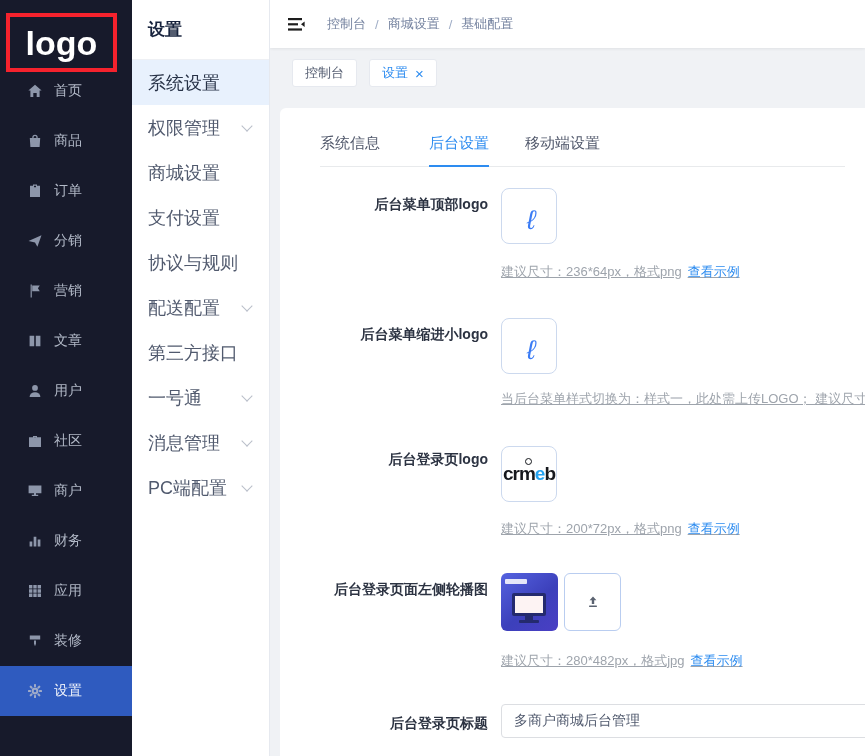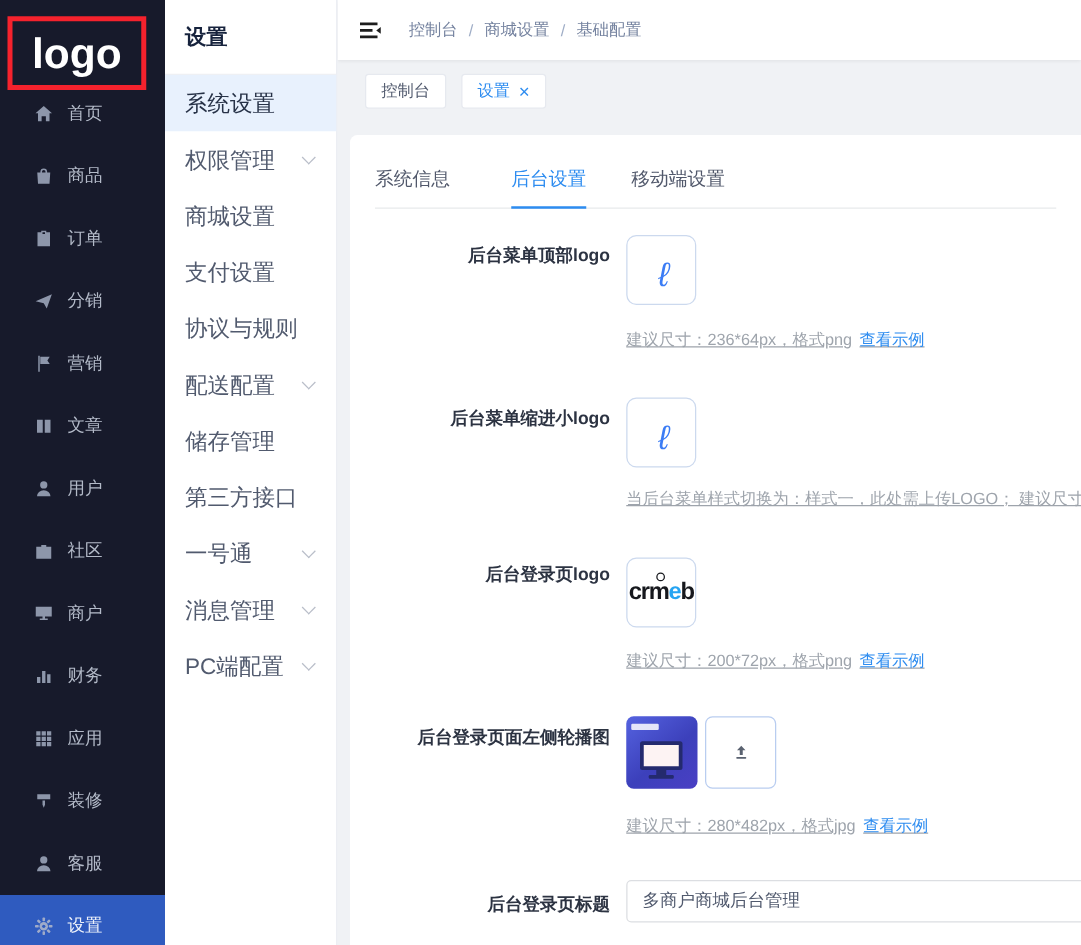--- a/index.html
+++ b/index.html
@@ -39,21 +39,21 @@
   .bc-sep{color:#9fadc6;}
   .bc-link{cursor:pointer;}
 
   .tagsbar{height:50px;display:flex;align-items:flex-start;padding:11px 0 0 22px;gap:12px;}
   .chip{height:26px;padding:0 12px;background:#fff;border:1px solid #e6e9ef;border-radius:3px;
     font-size:13px;color:#515a6e;display:flex;align-items:center;gap:7px;cursor:pointer;}
   .chip.active{color:#2d8cf0;}
   .chip .close{font-size:15px;line-height:1;color:#2d8cf0;cursor:pointer;}
 
   .card{position:absolute;left:10px;top:108px;right:0;bottom:0;background:#fff;
-    border-radius:6px 0 0 0;}
+    border-radius:6px 0 0 0;padding-left:20px;}
   .tabs{display:flex;gap:36px;margin:26px 20px 0 20px;border-bottom:1px solid #e8eaec;}
   .tab{font-size:15px;color:#51586b;padding-bottom:12px;cursor:pointer;}
   .tab.active{color:#2d8cf0;border-bottom:2px solid #2d8cf0;margin-bottom:-1px;margin-left:13px;}
 
   
   .f-label{position:absolute;left:0;width:208px;text-align:right;font-size:14px;
     font-weight:600;color:#2c3342;line-height:20px;}
   .f-hint{position:absolute;left:221px;font-size:13px;color:#9ea4ac;white-space:nowrap;text-decoration:underline;}
   .f-hint .link{color:#2d8cf0;margin-left:6px;cursor:pointer;}
   .imgbox{position:absolute;left:221px;width:56px;height:56px;background:#fff;
@@ -160,27 +160,20 @@
             <path d="M2 2h3.4v3.4H2zM6.3 2h3.4v3.4H6.3zM10.6 2H14v3.4h-3.4zM2 6.3h3.4v3.4H2zM6.3 6.3h3.4v3.4H6.3zM10.6 6.3H14v3.4h-3.4zM2 10.6h3.4V14H2zM6.3 10.6h3.4V14H6.3zM10.6 10.6H14V14h-3.4z"></path>
           </svg>
         <span>应用</span>
       </div>
       <div class="snav-item">
         <svg class="icon" viewBox="0 0 16 16">
             <path d="M2.8 2.4h10.4v4H2.8zM7 7.4h2v3.4l-1 2.4-1-2.4z"></path>
           </svg>
         <span>装修</span>
       </div>
-      <div class="snav-item">
-        <svg class="icon" viewBox="0 0 16 16">
-            <circle cx="8" cy="4.9" r="2.9"></circle>
-            <path d="M2.6 14a5.4 4.8 0 0110.8 0z"></path>
-          </svg>
-        <span>客服</span>
-      </div>
       <div class="snav-item active">
         <svg class="icon" viewBox="0 0 16 16">
           <g>
               <rect x="7" y="1" width="2" height="3" rx=".6"></rect>
               <rect x="7" y="12" width="2" height="3" rx=".6"></rect>
           <rect x="1" y="7" width="3" height="2" rx=".6"></rect>
               <rect x="12" y="7" width="3" height="2" rx=".6"></rect>
           <rect x="7" y="1" width="2" height="3" rx=".6" transform="rotate(45 8 8)"></rect>
           <rect x="7" y="12" width="2" height="3" rx=".6" transform="rotate(45 8 8)"></rect>
           <rect x="1" y="7" width="3" height="2" rx=".6" transform="rotate(45 8 8)"></rect>
@@ -195,21 +188,20 @@
   </div>
 
   <div class="submenu">
     <div class="submenu-title">设置</div>
     <div class="sm-item active"><span>系统设置</span></div>
     <div class="sm-item"><span>权限管理</span><span class="chev"></span></div>
     <div class="sm-item"><span>商城设置</span></div>
     <div class="sm-item"><span>支付设置</span></div>
     <div class="sm-item"><span>协议与规则</span></div>
     <div class="sm-item"><span>配送配置</span><span class="chev"></span></div>
-    <div class="sm-item"><span>储存管理</span></div>
     <div class="sm-item"><span>第三方接口</span></div>
     <div class="sm-item"><span>一号通</span><span class="chev"></span></div>
     <div class="sm-item"><span>消息管理</span><span class="chev"></span></div>
     <div class="sm-item"><span>PC端配置</span><span class="chev"></span></div>
   </div>
 
   <div class="main">
     <div class="topbar">
       <svg class="fold-icon" viewBox="0 0 17 15">
         <rect y="1" width="14" height="2.2"></rect>

